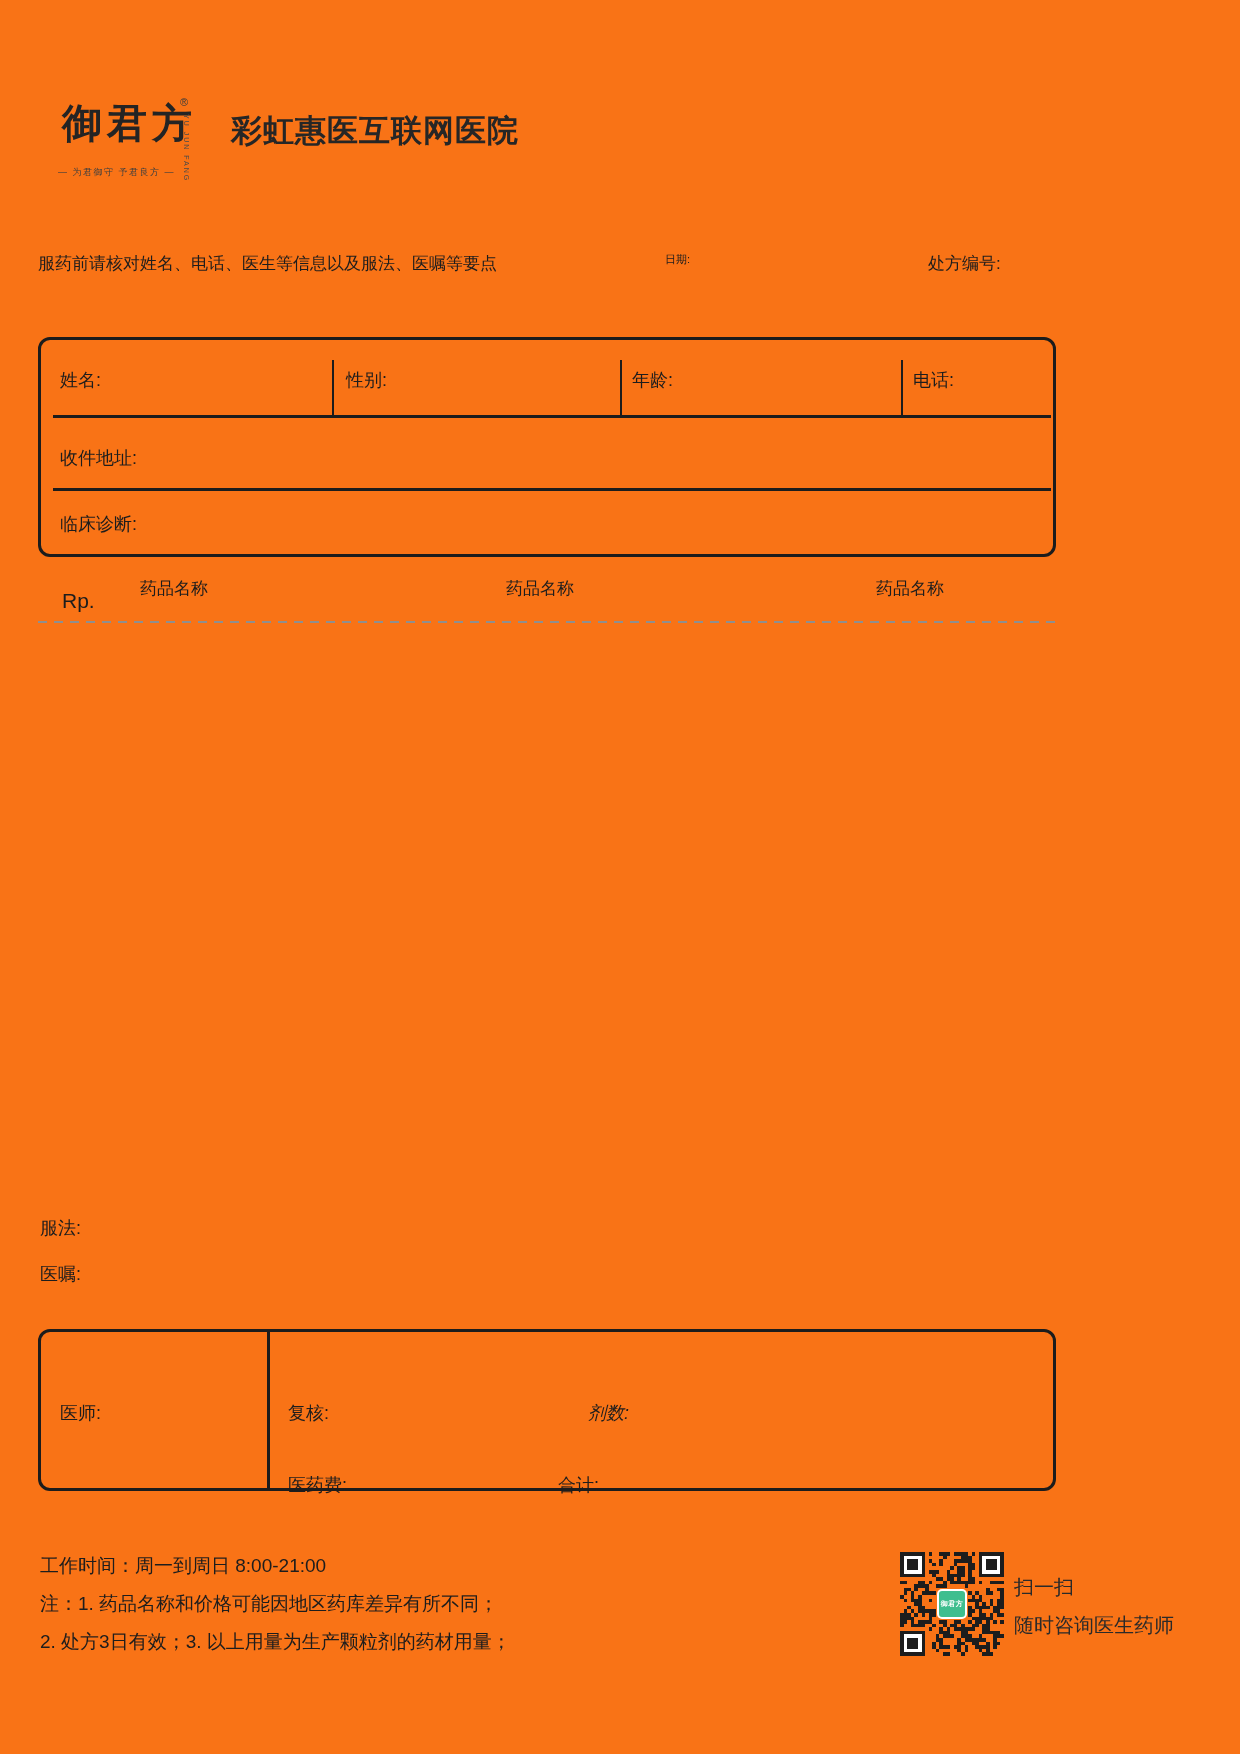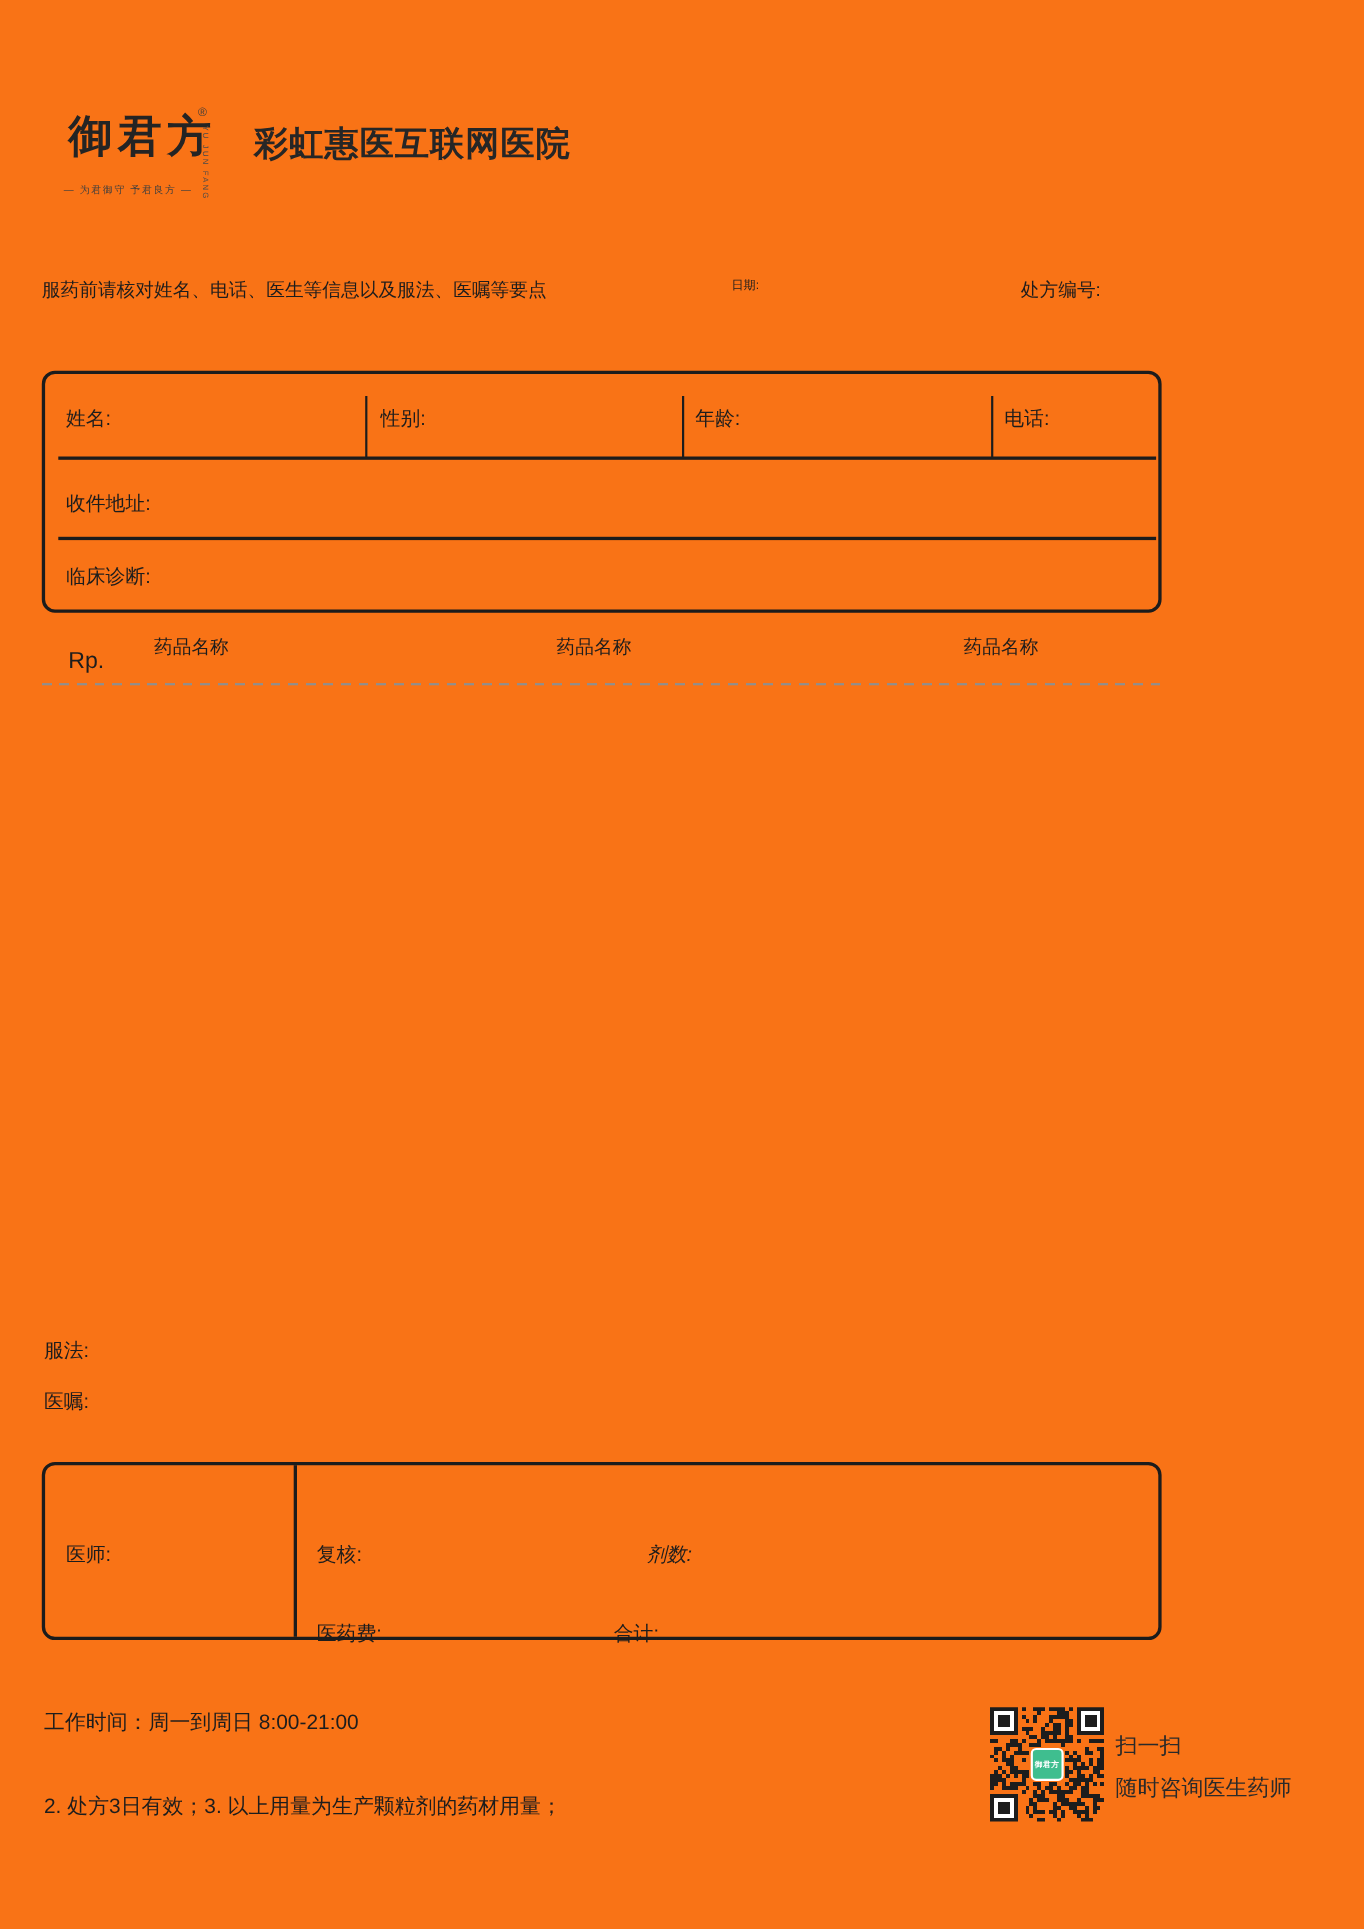--- a/index.html
+++ b/index.html
@@ -145,20 +145,21 @@
   <div class="abs sign-box">
     <div class="lbl lb-doctor">医师:</div>
     <div class="sb-div"></div>
     <div class="lbl lb-review">复核:</div>
     <div class="lbl lb-dose">剂数:</div>
     <div class="lbl lb-fee">医药费:</div>
     <div class="lbl lb-total">合计:</div>
   </div>
 
   <div class="abs ft-hours">工作时间：周一到周日  8:00-21:00</div>
+  <div class="abs ft-note1">注：1. 药品名称和价格可能因地区药库差异有所不同；</div>
   <div class="abs ft-note2">2. 处方3日有效；3. 以上用量为生产颗粒剂的药材用量；</div>
 
   <div class="abs qr-wrap">
     <svg viewBox="0 0 29 29" shape-rendering="crispEdges">
         <rect x="8" y="0" width="1" height="1" fill="#1d1d1d"></rect>
         <rect x="11" y="0" width="1" height="1" fill="#1d1d1d"></rect>
         <rect x="12" y="0" width="1" height="1" fill="#1d1d1d"></rect>
         <rect x="13" y="0" width="1" height="1" fill="#1d1d1d"></rect>
         <rect x="15" y="0" width="1" height="1" fill="#1d1d1d"></rect>
         <rect x="16" y="0" width="1" height="1" fill="#1d1d1d"></rect>

